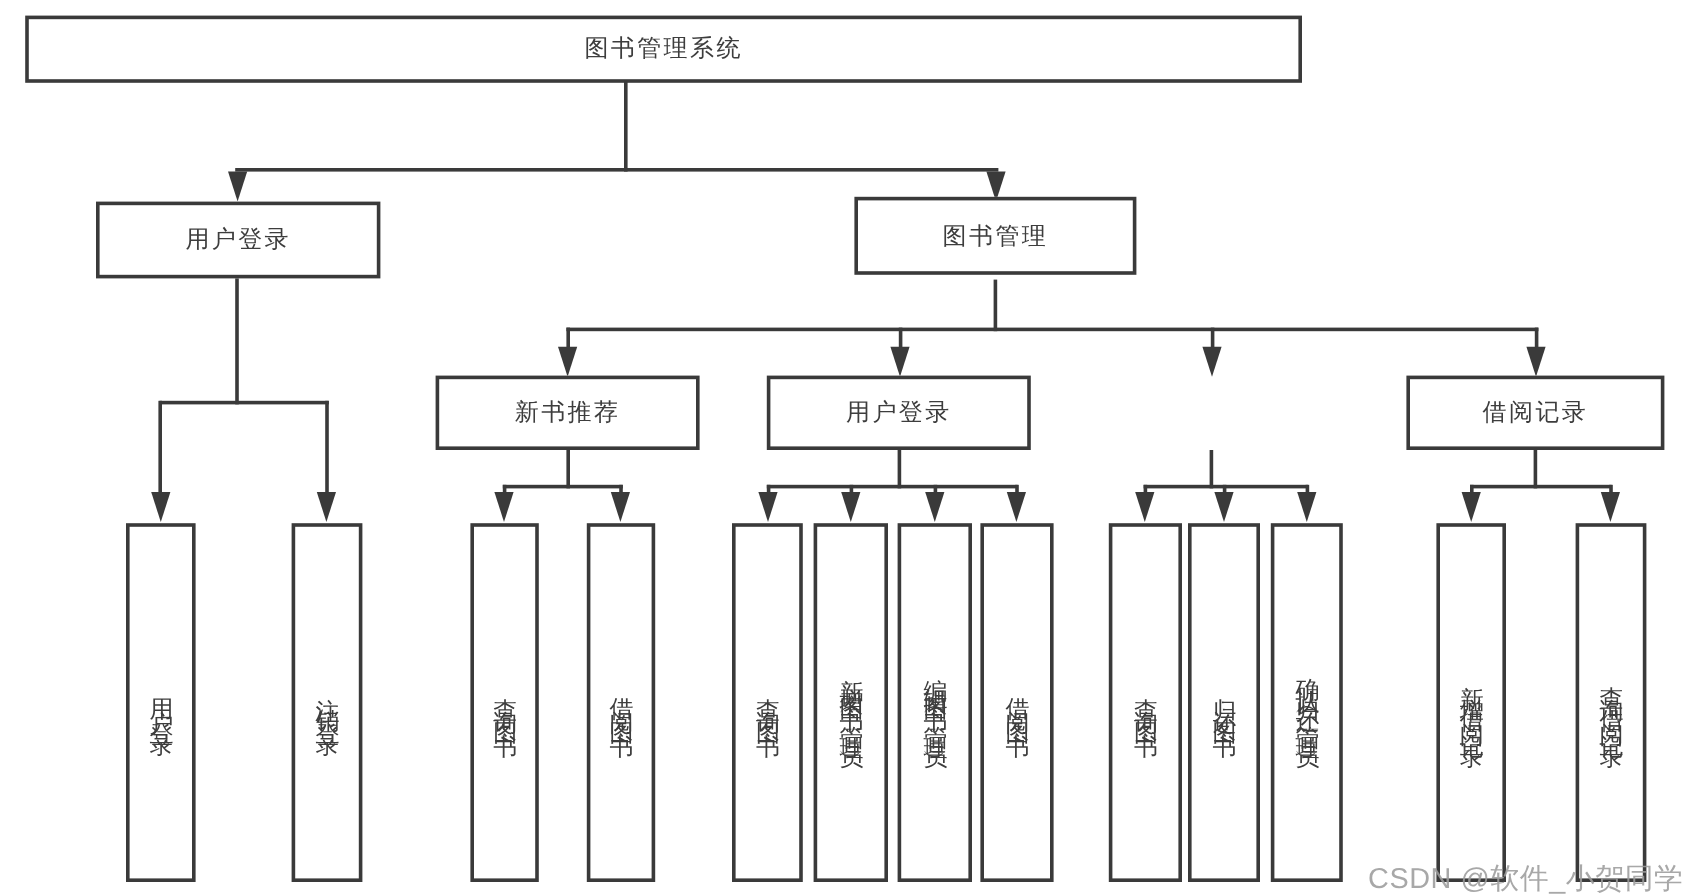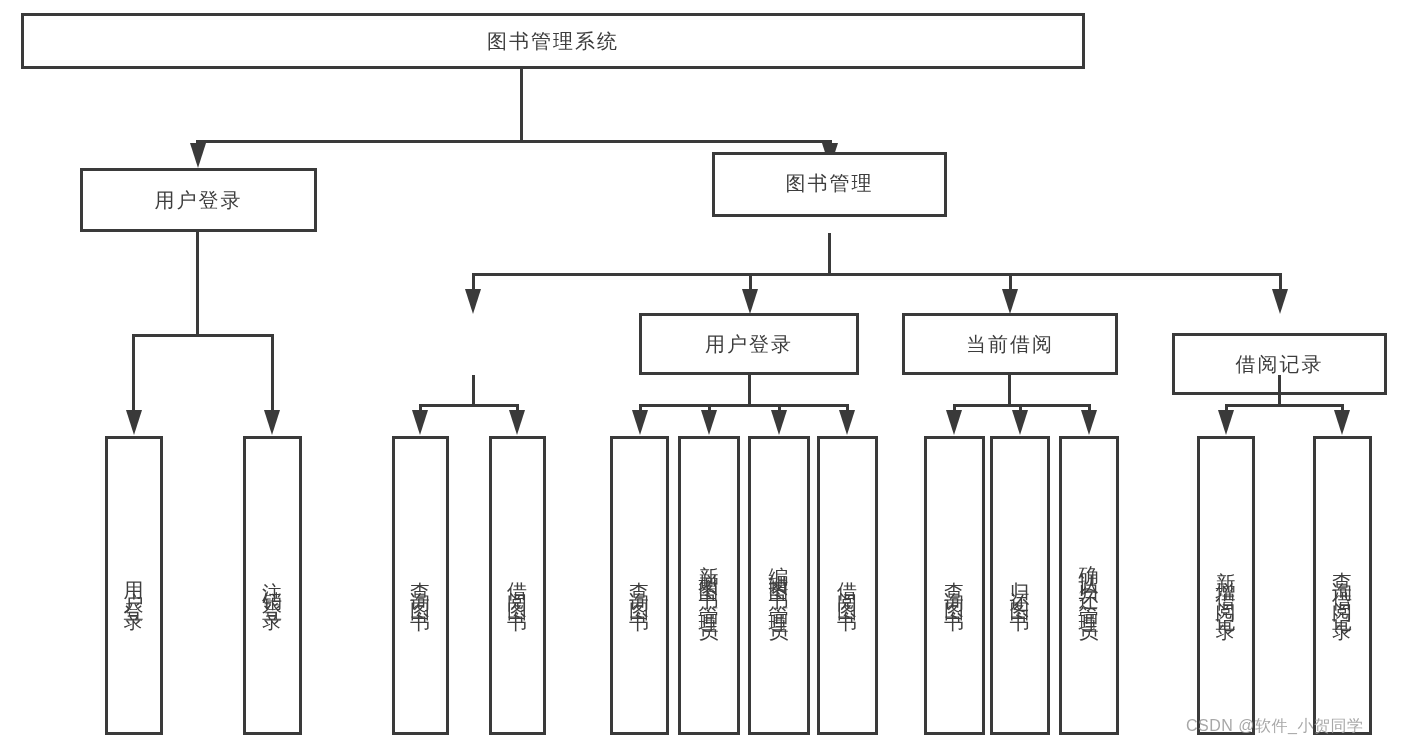--- a/index.html
+++ b/index.html
@@ -40,66 +40,66 @@
   .arrow {
     position: absolute;
     width: 0;
     height: 0;
     border-left: 8px solid transparent;
     border-right: 8px solid transparent;
     border-top: 25px solid var(--line, #3a3a3a);
   }
   .watermark {
     position: absolute;
-    left: 1186px;
+    left: 1140px;
     top: 716px;
-    font-size: 16px;
+    font-size: 24px;
     letter-spacing: 0.5px;
     color: var(--watermark, #9c9c9c);
     opacity: 0.88;
     z-index: 10;
     white-space: nowrap;
   }
 </style>
 </head>
 <body>
 
 <div class="canvas">
 
   <div class="box" style="left:21px; top:13px; width:1064px; height:56px;">图书管理系统</div>
 
   <div class="vline" style="left:520px; top:68px; height:75px;"></div>
   <div class="hline" style="left:196px; top:140px; width:636px;"></div>
   <div class="arrow" style="left:190px; top:143px;"></div>
   <div class="arrow" style="left:822px; top:143px;"></div>
 
   <div class="box" style="left:80px; top:168px; width:237px; height:64px;">用户登录</div>
-  <div class="box" style="left:712px; top:152px; width:235px; height:65px;font-family:Liberation Mono, monospace;">图书管理</div>
+  <div class="box" style="left:712px; top:164px; width:235px; height:65px;">图书管理</div>
 
   <div class="vline" style="left:196px; top:232px; height:105px;"></div>
   <div class="hline" style="left:133px; top:334px; width:141px;"></div>
   <div class="vline" style="left:132px; top:334px; height:78px;"></div>
   <div class="arrow" style="left:126px; top:410px;"></div>
   <div class="vline" style="left:271px; top:334px; height:78px;"></div>
   <div class="arrow" style="left:264px; top:410px;"></div>
 
   <div class="vline" style="left:828px; top:233px; height:43px;"></div>
   <div class="hline" style="left:472px; top:273px; width:810px;"></div>
   <div class="vline" style="left:472px; top:273px; height:18px;"></div>
   <div class="arrow" style="left:465px; top:289px;"></div>
   <div class="vline" style="left:749px; top:273px; height:18px;"></div>
   <div class="arrow" style="left:742px; top:289px;"></div>
   <div class="vline" style="left:1009px; top:273px; height:18px;"></div>
   <div class="arrow" style="left:1002px; top:289px;"></div>
   <div class="vline" style="left:1279px; top:273px; height:18px;"></div>
   <div class="arrow" style="left:1272px; top:289px;"></div>
 
+  <div class="box" style="left:363px; top:313px; width:220px; height:62px;">新书推荐</div>
   <div class="box" style="left:639px; top:313px; width:220px; height:62px;">用户登录</div>
-  <div class="box" style="left:902px; top:313px; width:216px; height:62px;">当前借阅</div>
-  <div class="box" style="left:1172px; top:313px; width:215px; height:62px;margin-top:20px;">借阅记录</div>
+  <div class="box" style="left:1172px; top:313px; width:215px; height:62px;">借阅记录</div>
 
   <div class="vline" style="left:472px; top:375px; height:32px;"></div>
   <div class="hline" style="left:419px; top:404px; width:100px;"></div>
   <div class="vline" style="left:419px; top:404px; height:9px;"></div>
   <div class="arrow" style="left:412px; top:410px;"></div>
   <div class="vline" style="left:516px; top:404px; height:9px;"></div>
   <div class="arrow" style="left:509px; top:410px;"></div>
 
   <div class="vline" style="left:748px; top:375px; height:32px;"></div>
   <div class="hline" style="left:639px; top:404px; width:209px;"></div>

